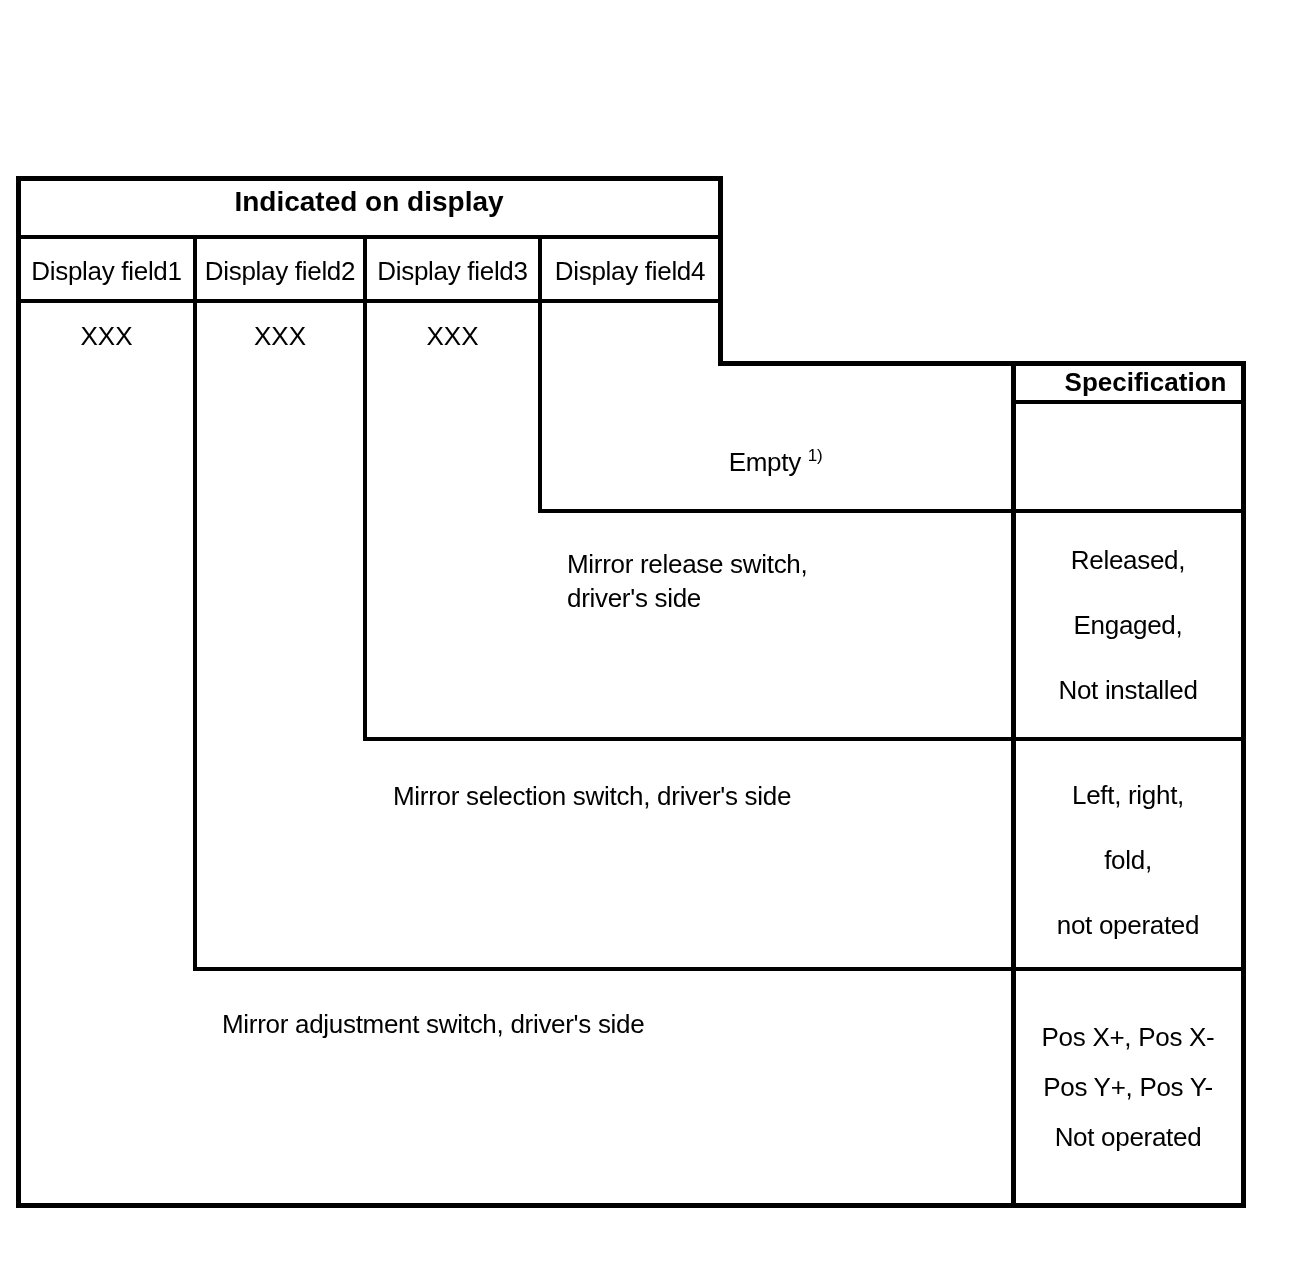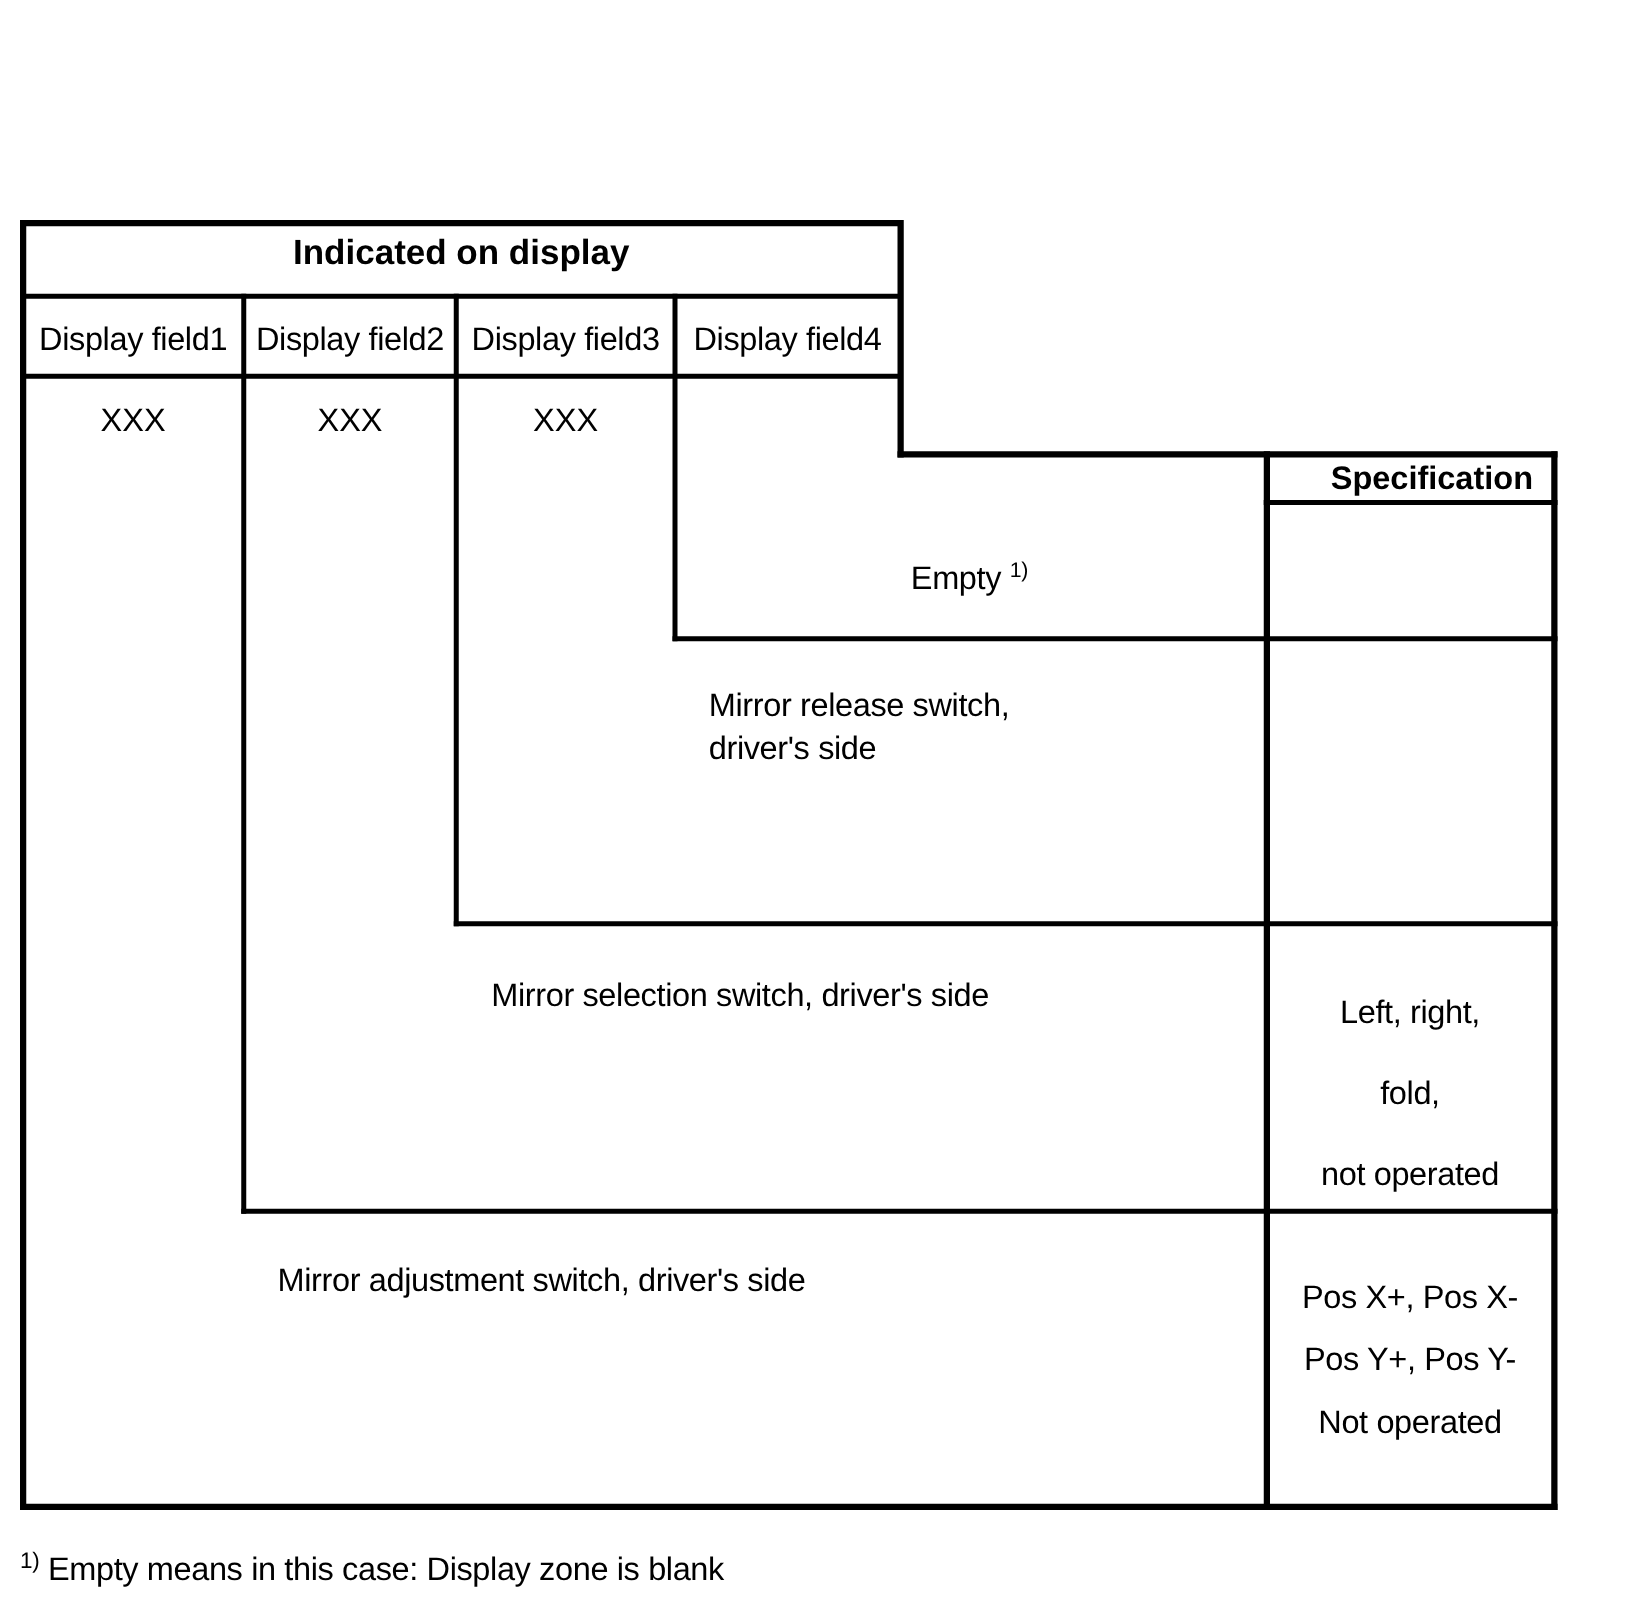--- a/index.html
+++ b/index.html
@@ -53,21 +53,21 @@
   .spec-stack{
     position:absolute;left:1015px;width:226px;
     display:flex;flex-direction:column;justify-content:center;
     align-items:center;
   }
   .spec-stack .item{
     font-size:26px;line-height:28px;letter-spacing:-0.3px;
     text-align:center;white-space:nowrap;
   }
   .stack-release{top:513px;height:224px;gap:37px;}
-  .stack-select{top:741px;height:226px;gap:37px;padding-top:20px;}
+  .stack-select{top:741px;height:226px;gap:37px;padding-top:6px;}
   .stack-adjust{top:971px;height:232px;gap:22px;}
   .footnote{
     left:16px;top:1240px;
     font-size:26px;line-height:30px;letter-spacing:-0.3px;
     white-space:nowrap;
   }
   .footnote sup.fn{font-size:18px;}
 </style>
 </head>
 <body>
@@ -120,34 +120,34 @@
 
   <div class="abs empty-label">
     <span>Empty</span>
     <sup class="fn">1)</sup>
   </div>
 
   <div class="abs body-text two-line" style="left:567px;top:547px;">
     <div>Mirror release switch,</div>
     <div>driver's side</div>
   </div>
+  <div class="spec-stack stack-release">
+    <div class="item">Released,</div>
+    <div class="item">Engaged,</div>
+    <div class="item">Not installed</div>
+  </div>
 
   <div class="abs body-text" style="left:393px;top:782px;">Mirror selection switch, driver's side</div>
   <div class="spec-stack stack-select">
     <div class="item">Left, right,</div>
     <div class="item">fold,</div>
     <div class="item">not operated</div>
   </div>
 
   <div class="abs body-text" style="left:222px;top:1010px;">Mirror adjustment switch, driver's side</div>
   <div class="spec-stack stack-adjust">
     <div class="item">Pos X+, Pos X-</div>
     <div class="item">Pos Y+, Pos Y-</div>
     <div class="item">Not operated</div>
   </div>
 
-  <div class="abs footnote">
-    <sup class="fn">1)</sup>
-    <span> </span>
-    <span>Empty means in this case: Display zone is blank</span>
-  </div>
 
 </div>
 
 </body></html>

